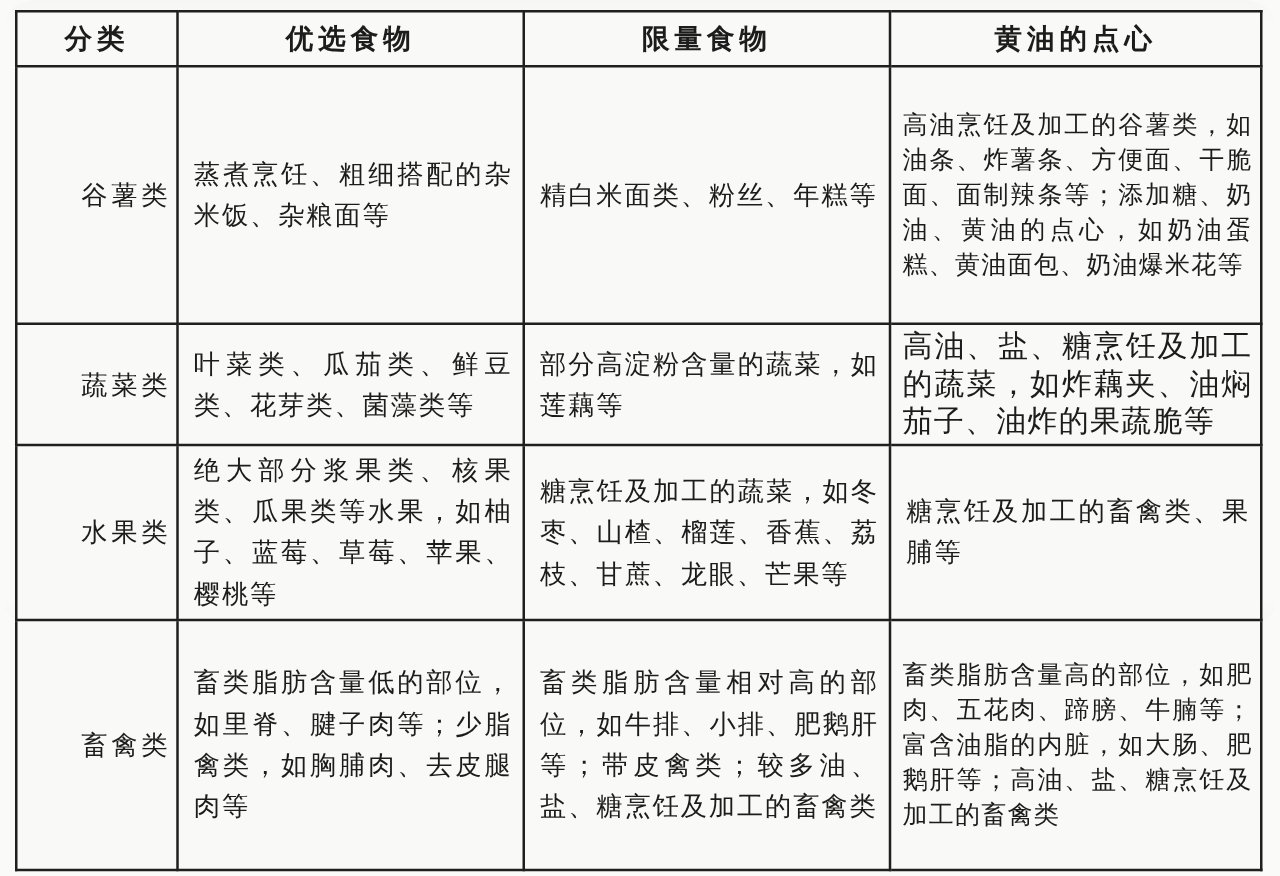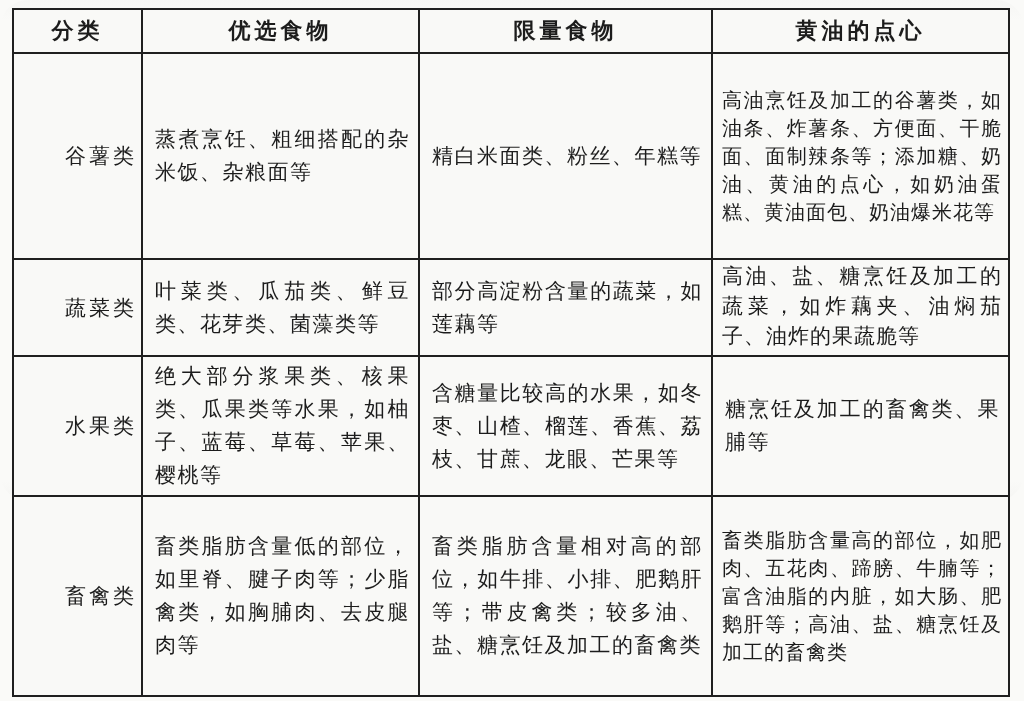--- a/index.html
+++ b/index.html
@@ -70,25 +70,24 @@
     padding: 3px 8px 3px 12px;
   }
   td.content.tight {
     font-size: 20px;
     line-height: 28px;
     letter-spacing: 1px;
     padding: 2px 6px 2px 9px;
     margin-left: 19px;
   }
   td.content.snug {
-    font-size: 21px;
+    font-size: 24px;
     line-height: 30px;
     letter-spacing: 1px;
     padding: 2px 6px 2px 9px;
-    font-family: Liberation Mono, monospace;
   }
 </style>
 </head>
 <body>
 
 <div class="page">
   <table class="food-table">
     <colgroup>
       <col class="c-cat">
       <col class="c-pref">
@@ -112,21 +111,21 @@
       </tr>
       <tr class="r2">
         <td class="category">蔬菜类</td>
         <td class="content">叶菜类、瓜茄类、鲜豆类、花芽类、菌藻类等</td>
         <td class="content">部分高淀粉含量的蔬菜，如莲藕等</td>
         <td class="content snug">高油、盐、糖烹饪及加工的蔬菜，如炸藕夹、油焖茄子、油炸的果蔬脆等</td>
       </tr>
       <tr class="r3">
         <td class="category">水果类</td>
         <td class="content">绝大部分浆果类、核果类、瓜果类等水果，如柚子、蓝莓、草莓、苹果、樱桃等</td>
-        <td class="content">含糖量比较高的水果，如冬枣、山楂、榴莲、香蕉、荔枝、甘蔗、龙眼、芒果等</td>
+        <td class="content">糖烹饪及加工的蔬菜，如冬枣、山楂、榴莲、香蕉、荔枝、甘蔗、龙眼、芒果等</td>
         <td class="content">糖烹饪及加工的畜禽类、果脯等</td>
       </tr>
       <tr class="r4">
         <td class="category">畜禽类</td>
         <td class="content">畜类脂肪含量低的部位，如里脊、腱子肉等；少脂禽类，如胸脯肉、去皮腿肉等</td>
         <td class="content">畜类脂肪含量相对高的部位，如牛排、小排、肥鹅肝等；带皮禽类；较多油、盐、糖烹饪及加工的畜禽类</td>
         <td class="content tight">畜类脂肪含量高的部位，如肥肉、五花肉、蹄膀、牛腩等；富含油脂的内脏，如大肠、肥鹅肝等；高油、盐、糖烹饪及加工的畜禽类</td>
       </tr>
     </tbody>
   </table>

